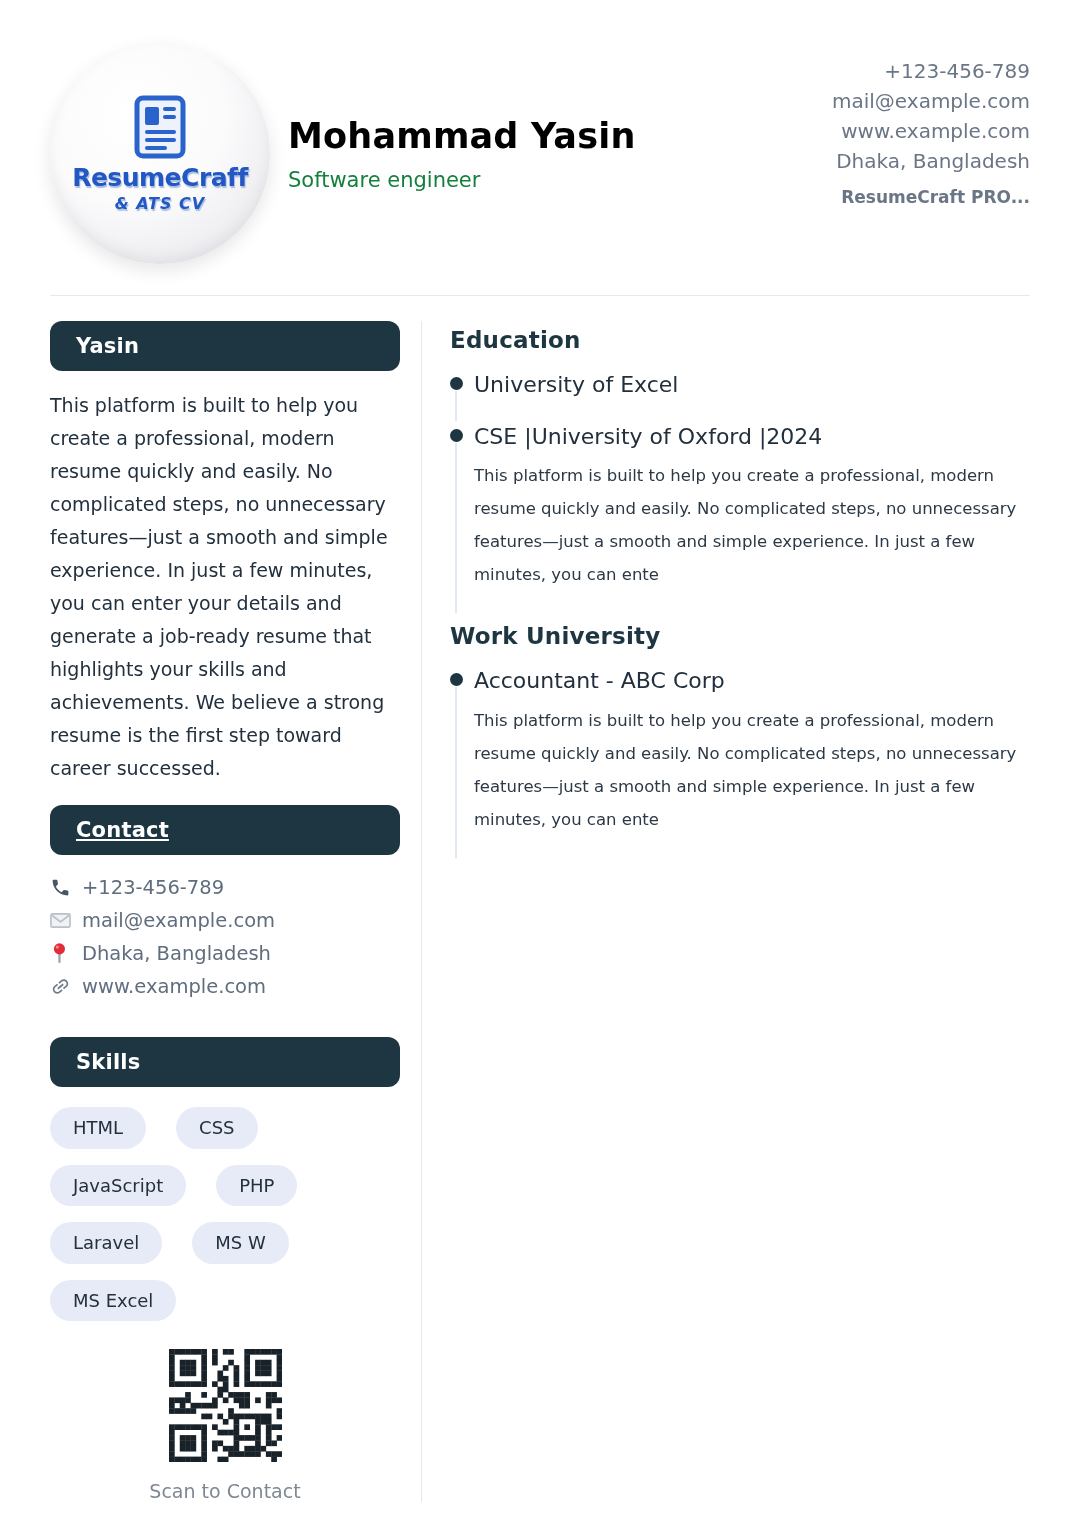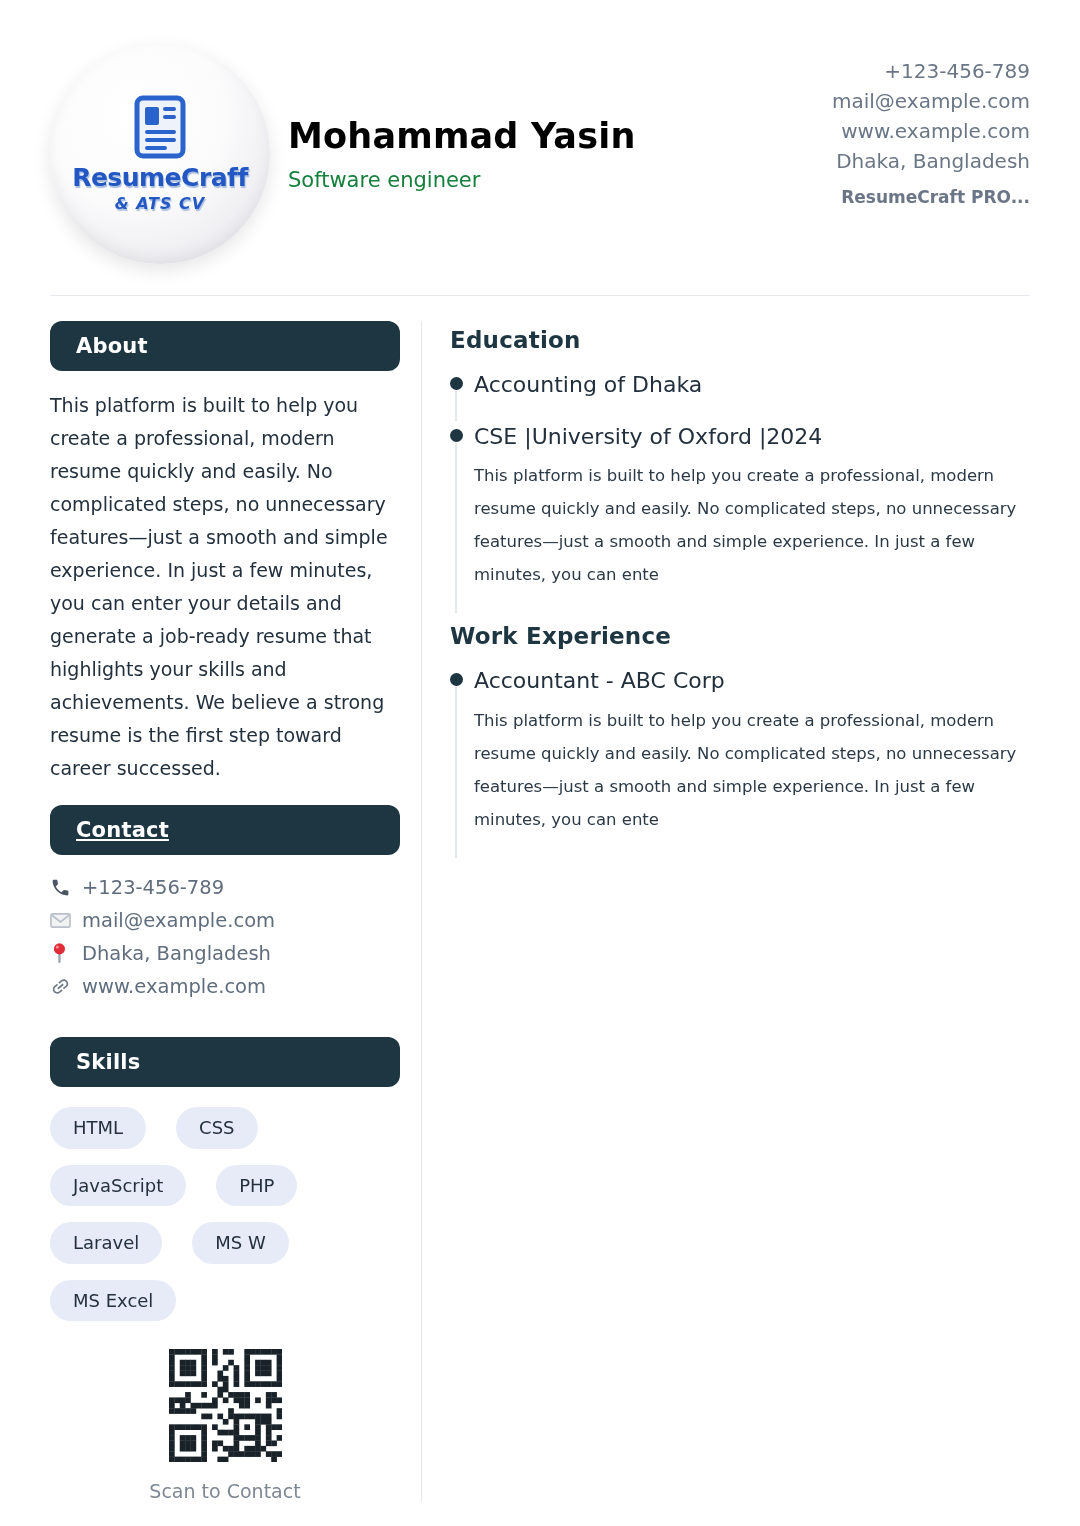--- a/index.html
+++ b/index.html
@@ -122,21 +122,21 @@
       <div class="top-brand">ResumeCraft PRO...</div>
     </div>
   </div>
 
   <hr class="h-divider">
 
   <div class="columns">
 
     <aside class="left-col">
 
-      <div class="section-pill">About</div>
+      <div class="section-pill">Yasin</div>
       <p class="about-text">This platform is built to help you create a professional, modern resume quickly and easily. No complicated steps, no unnecessary features—just a smooth and simple experience. In just a few minutes, you can enter your details and generate a job-ready resume that highlights your skills and achievements. We believe a strong resume is the first step toward career successed.</p>
 
       <div class="section-pill contact-pill">Contact</div>
       <ul class="contact-list">
         <li>
           <span class="c-icon">
             <svg width="21" height="21" viewBox="0 0 24 24">
                 <path fill="#4b5563" d="M6.62 10.79c1.44 2.83 3.76 5.14 6.59 6.59l2.2-2.2c.27-.27.67-.36 1.02-.24 1.12.37 2.33.57 3.57.57.55 0 1 .45 1 1V20c0 .55-.45 1-1 1-9.39 0-17-7.61-17-17 0-.55.45-1 1-1h3.5c.55 0 1 .45 1 1 0 1.25.2 2.45.57 3.57.11.35.03.74-.25 1.02l-2.2 2.2z"></path>
               </svg>
           </span>
@@ -411,30 +411,30 @@
     </aside>
 
     <div class="v-divider"></div>
 
     <main class="right-col">
 
       <h2 class="section-heading">Education</h2>
       <div class="timeline">
         <div class="tl-item">
           <span class="tl-bullet"></span>
-          <div class="tl-title">Accounting of Dhaka</div>
+          <div class="tl-title">University of Excel</div>
         </div>
         <div class="tl-item">
           <span class="tl-bullet"></span>
           <div class="tl-title">CSE |University of Oxford |2024</div>
           <div class="tl-desc">This platform is built to help you create a professional, modern resume quickly and easily. No complicated steps, no unnecessary features—just a smooth and simple experience. In just a few minutes, you can ente</div>
         </div>
       </div>
 
-      <h2 class="section-heading work-heading">Work Experience</h2>
+      <h2 class="section-heading work-heading">Work University</h2>
       <div class="timeline">
         <div class="tl-item">
           <span class="tl-bullet"></span>
           <div class="tl-title">Accountant - ABC Corp</div>
           <div class="tl-desc">This platform is built to help you create a professional, modern resume quickly and easily. No complicated steps, no unnecessary features—just a smooth and simple experience. In just a few minutes, you can ente</div>
         </div>
       </div>
 
     </main>
   </div>

